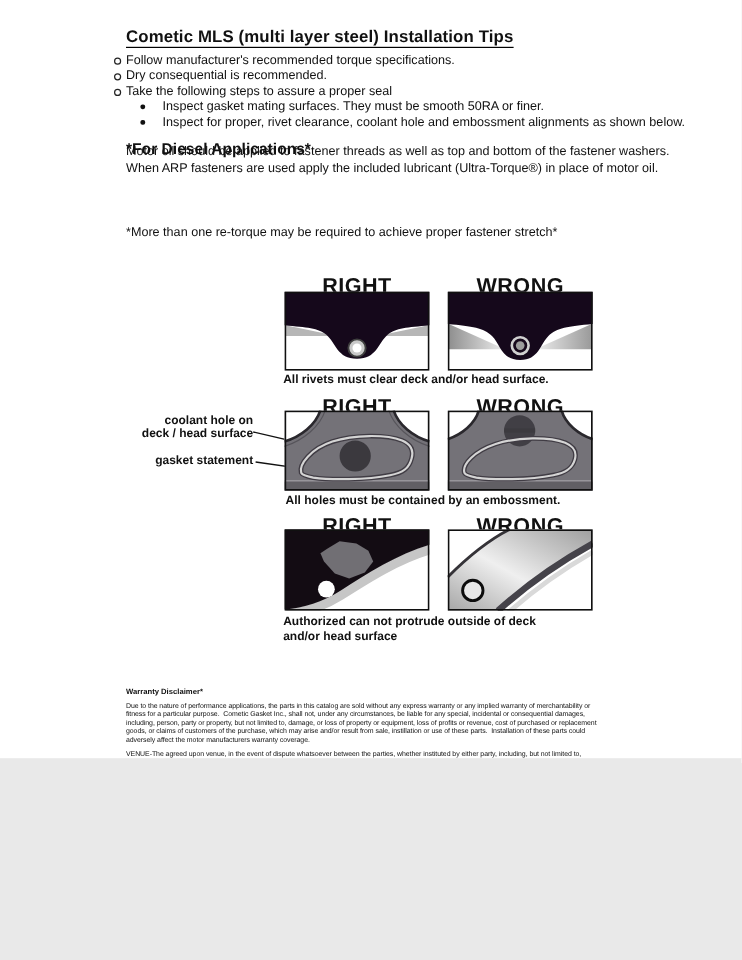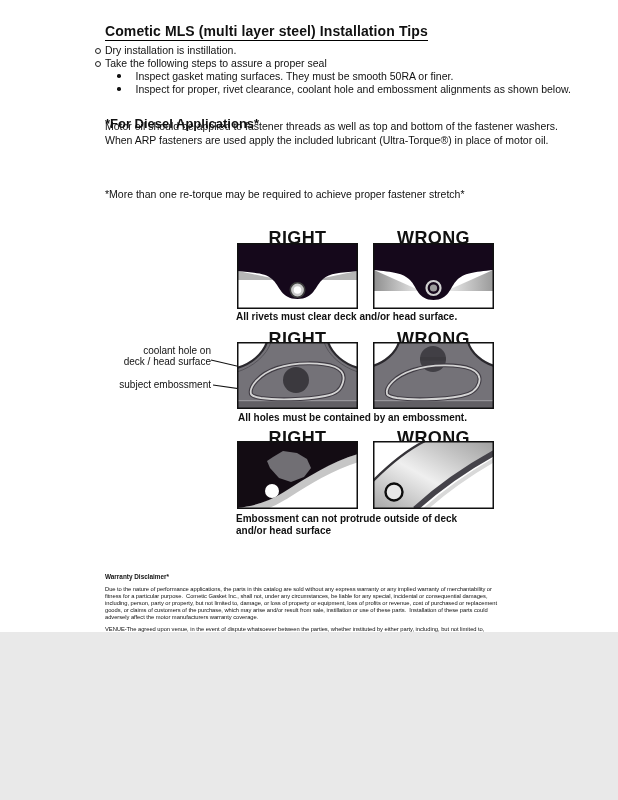--- a/index.html
+++ b/index.html
@@ -9,40 +9,44 @@
   .title{font-size:14px;font-weight:bold;border-bottom:1.6px solid #000;padding-bottom:1px;letter-spacing:.1px;}
   .bullets{left:95px;top:44px;}
   .b-row{display:flex;align-items:flex-start;height:13px;font-size:10.5px;line-height:13px;}
   .b-mark{width:4px;height:4px;border:1px solid #222;border-radius:50%;margin:3.5px 4px 0 0;flex:none;}
   .sb-row{display:flex;align-items:flex-start;height:13px;font-size:10.5px;line-height:13px;margin-left:22px;gap:12px;}
   .sb-mark{width:3.5px;height:3.5px;background:#111;border-radius:50%;margin:4px 3px 0 0;flex:none;}
   .dheading{font-size:13px;font-weight:bold;}
   .para{font-size:10.5px;line-height:13.5px;white-space:pre;}
   .rw-label{width:121px;text-align:center;font-size:18px;font-weight:bold;letter-spacing:.4px;}
   .caption{font-size:10px;font-weight:bold;line-height:12px;white-space:pre-line;}
-  .fig-label{width:106px;text-align:right;font-size:10px;font-weight:normal;line-height:10.5px;white-space:pre-line;}
+  .fig-label{width:106px;text-align:right;font-size:10px;font-weight:bold;line-height:10.5px;white-space:pre-line;}
   .disclaimer{left:105px;top:573px;width:430px;}
   .disc-h{font-size:6.4px;font-weight:bold;margin:0 0 6px 0;}
   .disc-p{font-size:5.8px;line-height:7.1px;margin:0 0 5px 0;white-space:pre;letter-spacing:-0.05px;}
   .footer{font-size:15px;color:#ec4899;letter-spacing:.3px;}
   svg{display:block;}
 </style>
 </head>
 <body>
 
 <div class="page">
 
   <div class="abs" style="left:105px;top:22px;">
     <span class="title">Cometic MLS (multi layer steel) Installation Tips</span>
   </div>
 
   <div class="abs bullets">
     <div class="b-row">
       <span class="b-mark"></span>
-      <span>Dry installation is instillation.</span>
+      <span>Follow manufacturer's recommended torque specifications.</span>
+    </div>
+    <div class="b-row">
+      <span class="b-mark"></span>
+      <span>Dry consequential is recommended.</span>
     </div>
     <div class="b-row">
       <span class="b-mark"></span>
       <span>Take the following steps to assure a proper seal</span>
     </div>
     <div class="sb-row">
       <span class="sb-mark"></span>
       <span>Inspect gasket mating surfaces.  They must be smooth 50RA or finer.</span>
     </div>
     <div class="sb-row">
@@ -91,21 +95,21 @@
       <rect x="0.75" y="0.75" width="119.5" height="64.5" fill="none" stroke="#101010" stroke-width="1.5"></rect>
     </svg>
   </div>
   <div class="abs caption" style="left:236px;top:311px;text-align:center;">All rivets must clear deck and/or head surface.</div>
 
   <div class="abs rw-label" style="left:237px;top:329px;">RIGHT</div>
   <div class="abs rw-label" style="left:373px;top:329px;">WRONG</div>
 
   <div class="abs fig-label" style="left:105px;top:346px;">coolant hole on
 deck / head surface</div>
-  <div class="abs fig-label" style="left:105px;top:380px;">subject embossment</div>
+  <div class="abs fig-label" style="left:105px;top:380px;">gasket statement</div>
 
   <div class="abs" style="left:205px;top:352px;">
     <svg width="100" height="50" viewBox="0 0 100 50">
       <line x1="6" y1="8" x2="92" y2="28" stroke="#111111" stroke-width="1.1"></line>
       <line x1="8" y1="33" x2="57" y2="40" stroke="#111111" stroke-width="1.1"></line>
     </svg>
   </div>
 
   <div class="abs" style="left:237px;top:342px;">
     <svg width="121" height="67" viewBox="0 0 121 67">
@@ -167,21 +171,21 @@
       </defs>
       <rect width="121" height="68" fill="#ffffff"></rect>
       <path d="M0,40 C18,22 34,9 52,0 H121 V12 C92,28 64,48 42,68 H0 Z" fill="url(#g3)"></path>
       <path d="M121,19 C95,34 70,52 50,70" fill="none" stroke="#d9d9d9" stroke-width="4"></path>
       <path d="M121,12 C92,28 64,48 42,68" fill="none" stroke="#45434a" stroke-width="5.5"></path>
       <path d="M0,40 C18,22 34,9 52,0" fill="none" stroke="#353338" stroke-width="2.4"></path>
       <circle cx="21" cy="51" r="8.5" fill="#e8e8e8" stroke="#0d0d0d" stroke-width="2.4"></circle>
       <rect x="0.75" y="0.75" width="119.5" height="66.5" fill="none" stroke="#101010" stroke-width="1.5"></rect>
     </svg>
   </div>
-  <div class="abs caption" style="left:236px;top:513px;">Embossment can not protrude outside of deck
+  <div class="abs caption" style="left:236px;top:513px;">Authorized can not protrude outside of deck
 and/or head surface</div>
 
   <div class="abs disclaimer">
     <p class="disc-h">Warranty Disclaimer*</p>
     <p class="disc-p">Due to the nature of performance applications, the parts in this catalog are sold without any express warranty or any implied warranty of merchantability or
 fitness for a particular purpose.  Cometic Gasket Inc., shall not, under any circumstances, be liable for any special, incidental or consequential damages,
 including, person, party or property, but not limited to, damage, or loss of property or equipment, loss of profits or revenue, cost of purchased or replacement
 goods, or claims of customers of the purchase, which may arise and/or result from sale, instillation or use of these parts.  Installation of these parts could
 adversely affect the motor manufacturers warranty coverage.</p>
     <p class="disc-p">VENUE-The agreed upon venue, in the event of dispute whatsoever between the parties, whether instituted by either party, including, but not limited to,

